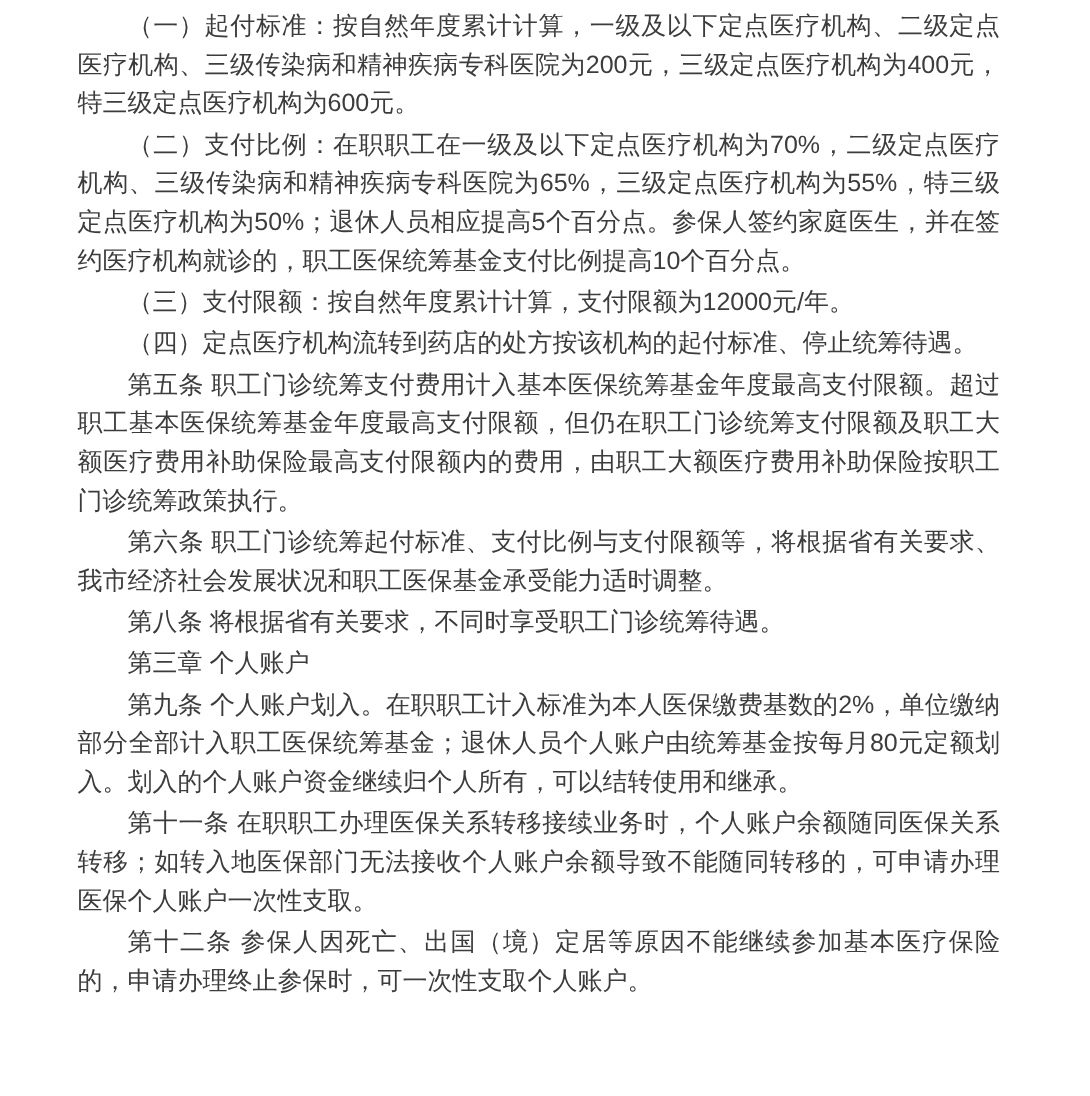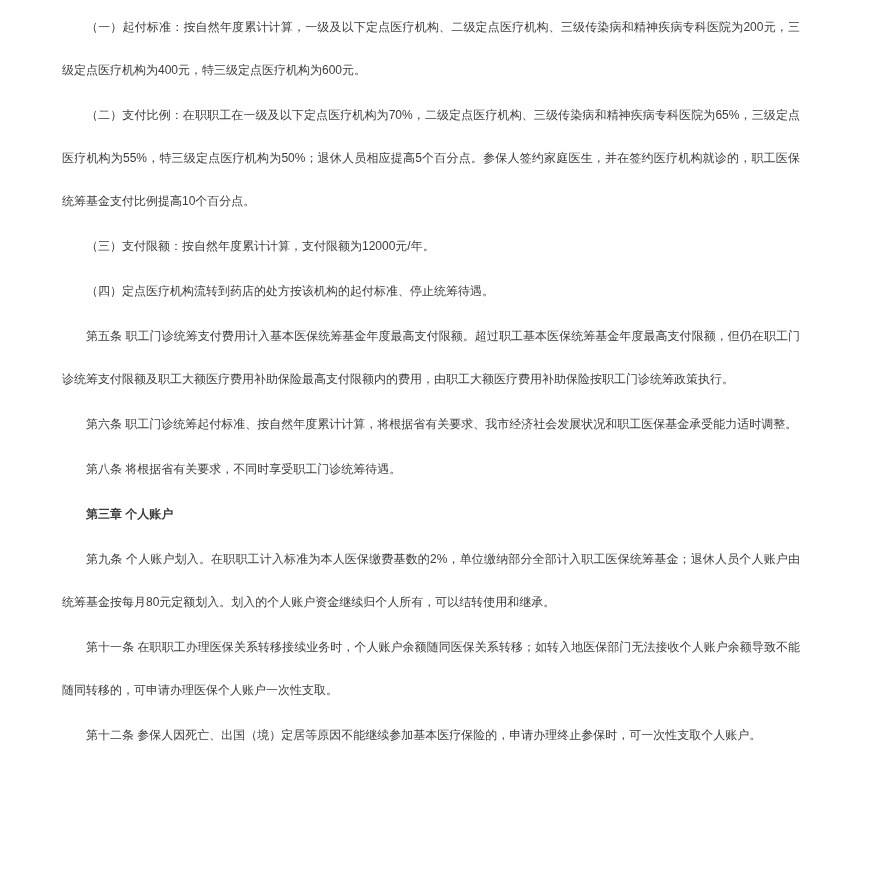--- a/index.html
+++ b/index.html
@@ -15,41 +15,41 @@
   }
   .doc-page {
     box-sizing: border-box;
     width: 872px;
     height: 877px;
     padding: 6px 56px 10px 62px;
     background: #ffffff;
   }
   .doc-page p {
     margin: 0 16px 2px 0;
-    font-size: 12px;
-    line-height: 43px;
+    font-size: 20px;
+    line-height: 31px;
     color: #3c3c3c;
     text-indent: 2em;
     text-align: justify;
     text-justify: inter-ideograph;
     word-break: break-all;
   }
   .doc-page p.chapter-heading {
     color: #3c3c3c;
-    font-weight: bold;
+    font-weight: normal;
   }
 </style>
 </head>
 <body>
 
 <div class="doc-page">
   <p>（一）起付标准：按自然年度累计计算，一级及以下定点医疗机构、二级定点医疗机构、三级传染病和精神疾病专科医院为200元，三级定点医疗机构为400元，特三级定点医疗机构为600元。</p>
   <p>（二）支付比例：在职职工在一级及以下定点医疗机构为70%，二级定点医疗机构、三级传染病和精神疾病专科医院为65%，三级定点医疗机构为55%，特三级定点医疗机构为50%；退休人员相应提高5个百分点。参保人签约家庭医生，并在签约医疗机构就诊的，职工医保统筹基金支付比例提高10个百分点。</p>
   <p>（三）支付限额：按自然年度累计计算，支付限额为12000元/年。</p>
   <p>（四）定点医疗机构流转到药店的处方按该机构的起付标准、停止统筹待遇。</p>
   <p>第五条 职工门诊统筹支付费用计入基本医保统筹基金年度最高支付限额。超过职工基本医保统筹基金年度最高支付限额，但仍在职工门诊统筹支付限额及职工大额医疗费用补助保险最高支付限额内的费用，由职工大额医疗费用补助保险按职工门诊统筹政策执行。</p>
-  <p>第六条 职工门诊统筹起付标准、按自然年度累计计算，将根据省有关要求、我市经济社会发展状况和职工医保基金承受能力适时调整。</p>
+  <p>第六条 职工门诊统筹起付标准、支付比例与支付限额等，将根据省有关要求、我市经济社会发展状况和职工医保基金承受能力适时调整。</p>
   <p>第八条 将根据省有关要求，不同时享受职工门诊统筹待遇。</p>
   <p class="chapter-heading">第三章 个人账户</p>
   <p>第九条 个人账户划入。在职职工计入标准为本人医保缴费基数的2%，单位缴纳部分全部计入职工医保统筹基金；退休人员个人账户由统筹基金按每月80元定额划入。划入的个人账户资金继续归个人所有，可以结转使用和继承。</p>
   <p>第十一条 在职职工办理医保关系转移接续业务时，个人账户余额随同医保关系转移；如转入地医保部门无法接收个人账户余额导致不能随同转移的，可申请办理医保个人账户一次性支取。</p>
   <p>第十二条 参保人因死亡、出国（境）定居等原因不能继续参加基本医疗保险的，申请办理终止参保时，可一次性支取个人账户。</p>
 </div>
 
 </body></html>

